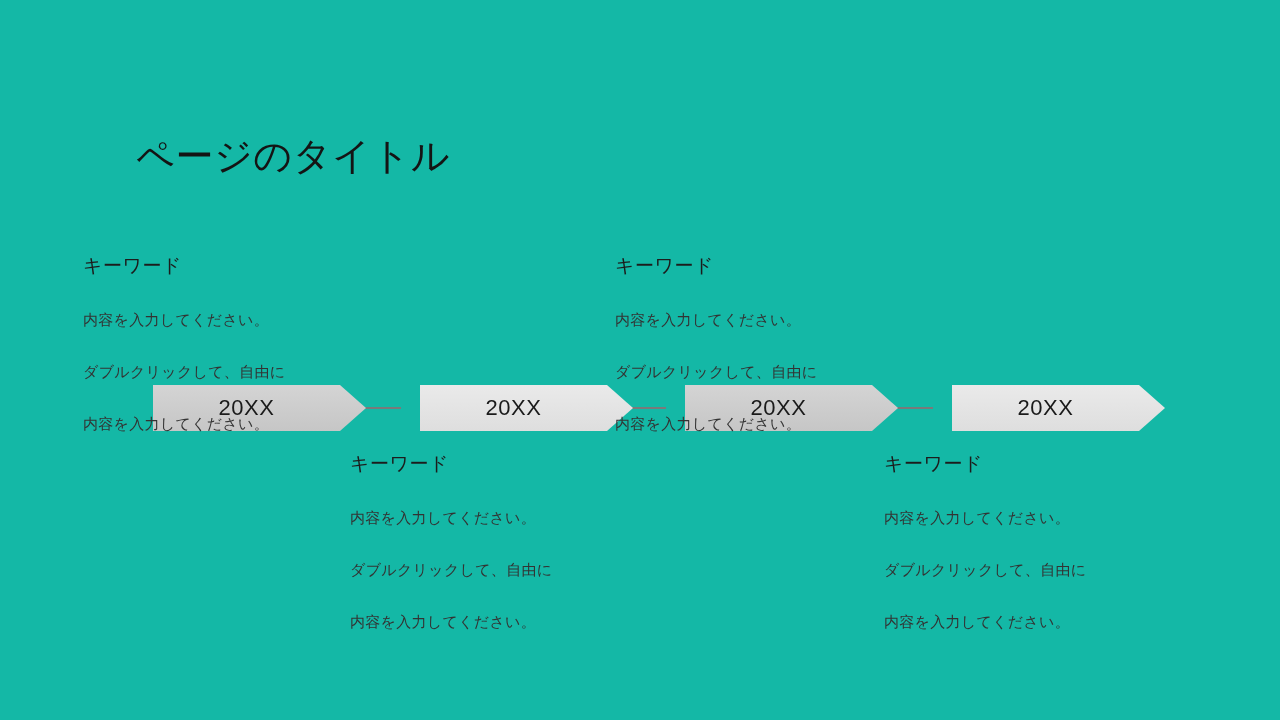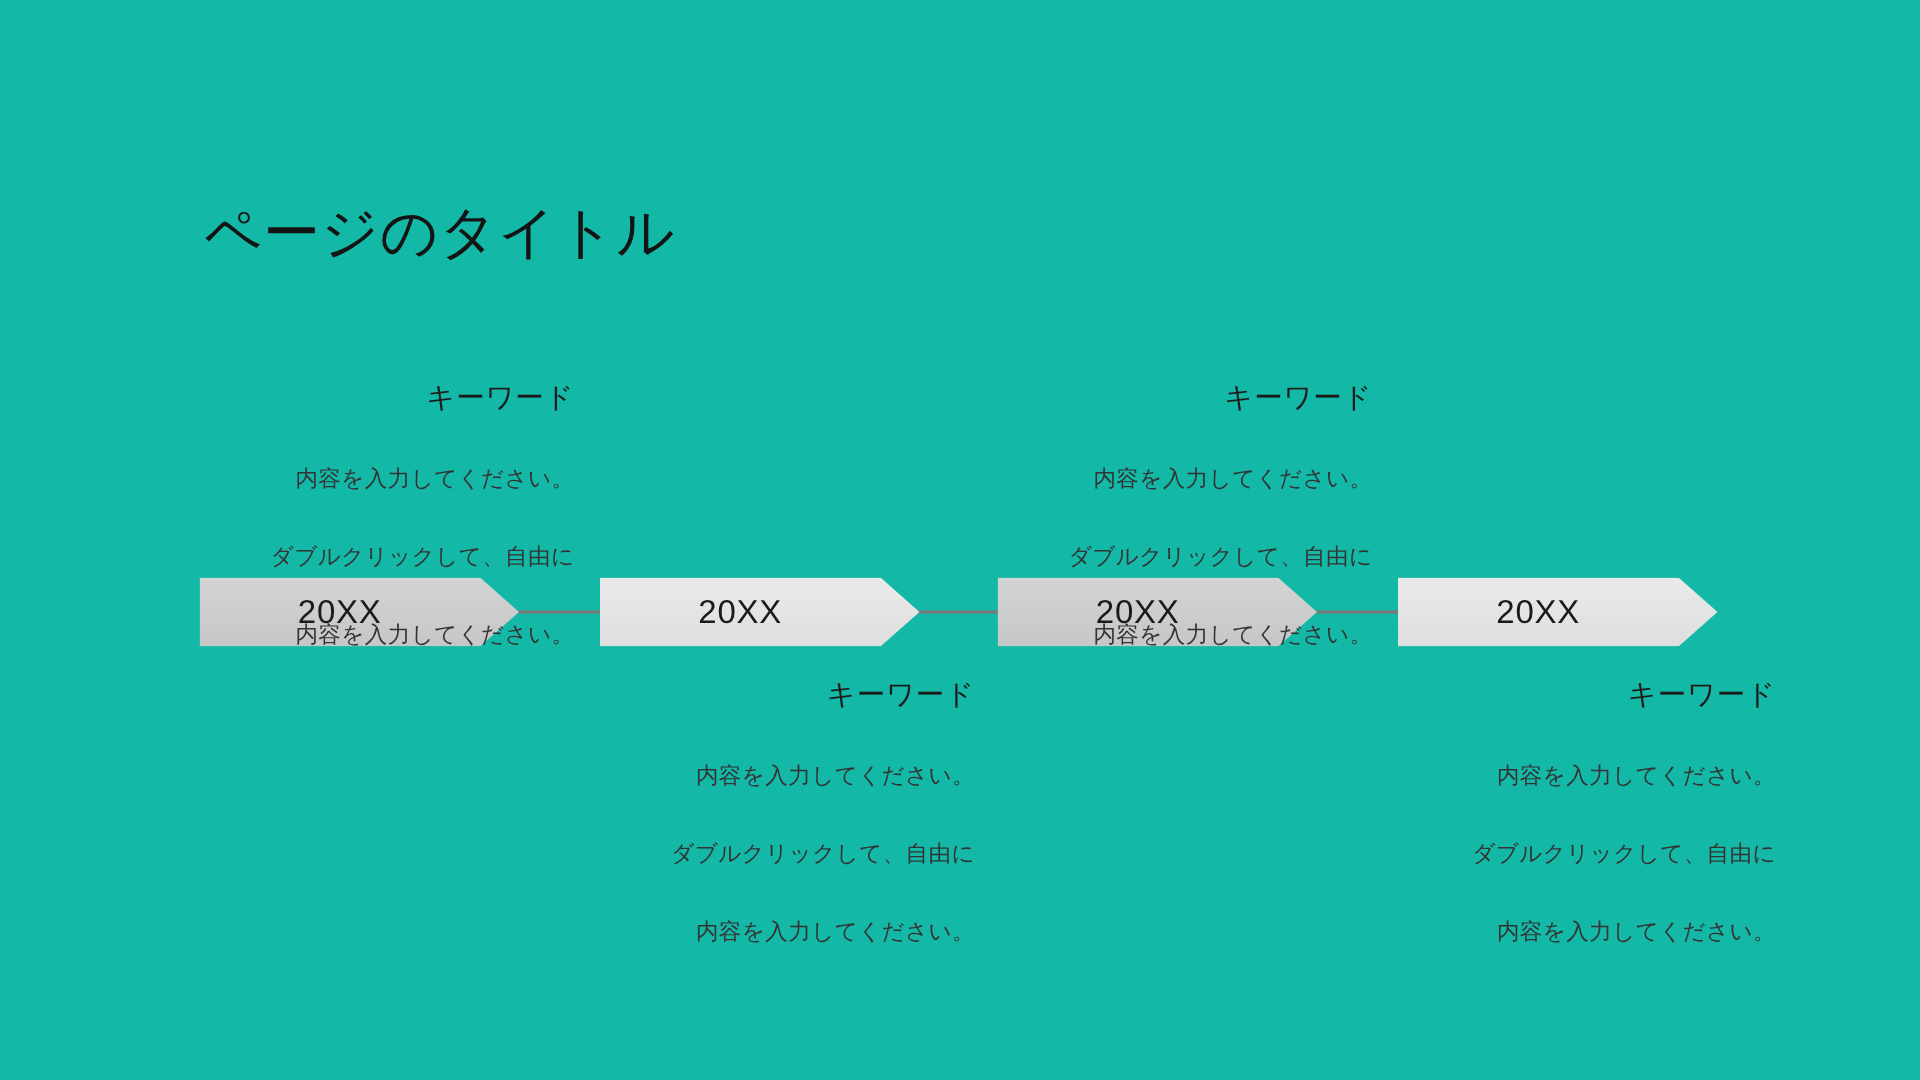--- a/index.html
+++ b/index.html
@@ -34,32 +34,33 @@
     position: absolute;
     top: 385px;
     width: 213px;
     height: 46px;
     z-index: 2;
     clip-path: polygon(0 0, 187px 0, 100% 50%, 187px 100%, 0 100%);
     display: flex;
     align-items: center;
     justify-content: center;
     padding-right: 26px;
+    margin-left: 20px;
   }
   .milestone-arrow.dark  { background: linear-gradient(180deg, #d4d4d4 0%, #c6c6c6 100%); }
   .milestone-arrow.light { background: linear-gradient(180deg, #eaeaea 0%, #dedede 100%); }
   .year-label {
     font-size: 22px;
     color: #1a1a1a;
     letter-spacing: 0.5px;
   }
   .kw-block {
     position: absolute;
     width: 300px;
-    text-align: right;
+    text-align: left;
     z-index: 3;
   }
   .kw-block.above { top: 252px; }
   .kw-block.below { top: 450px; }
   .kw-title {
     font-size: 19px;
     line-height: 28px;
     color: #1c1c1c;
     margin-bottom: 11px;
     letter-spacing: 0.5px;

